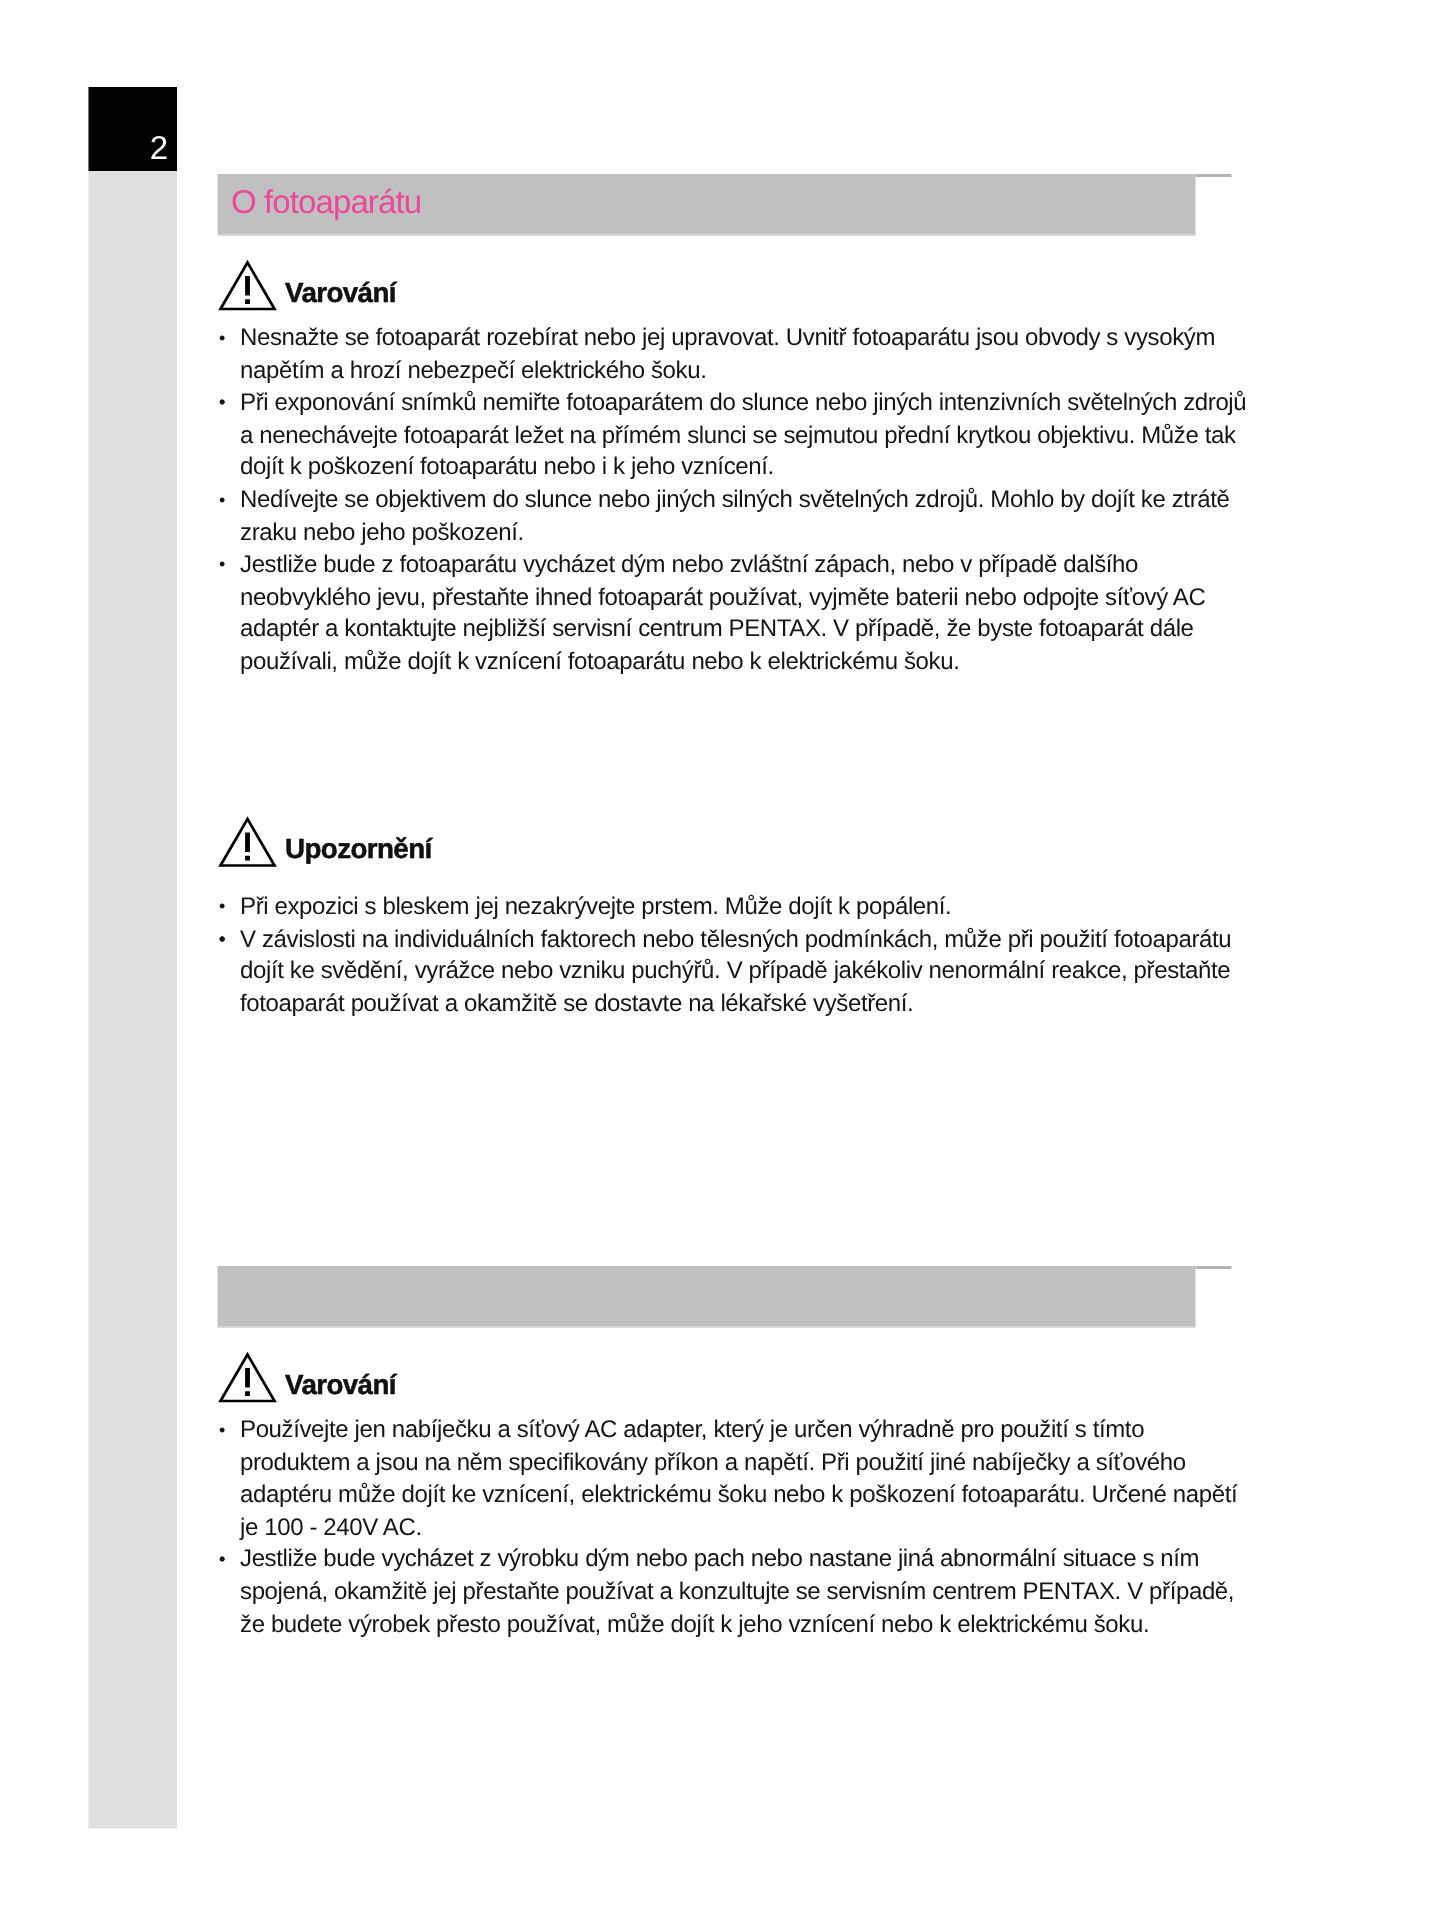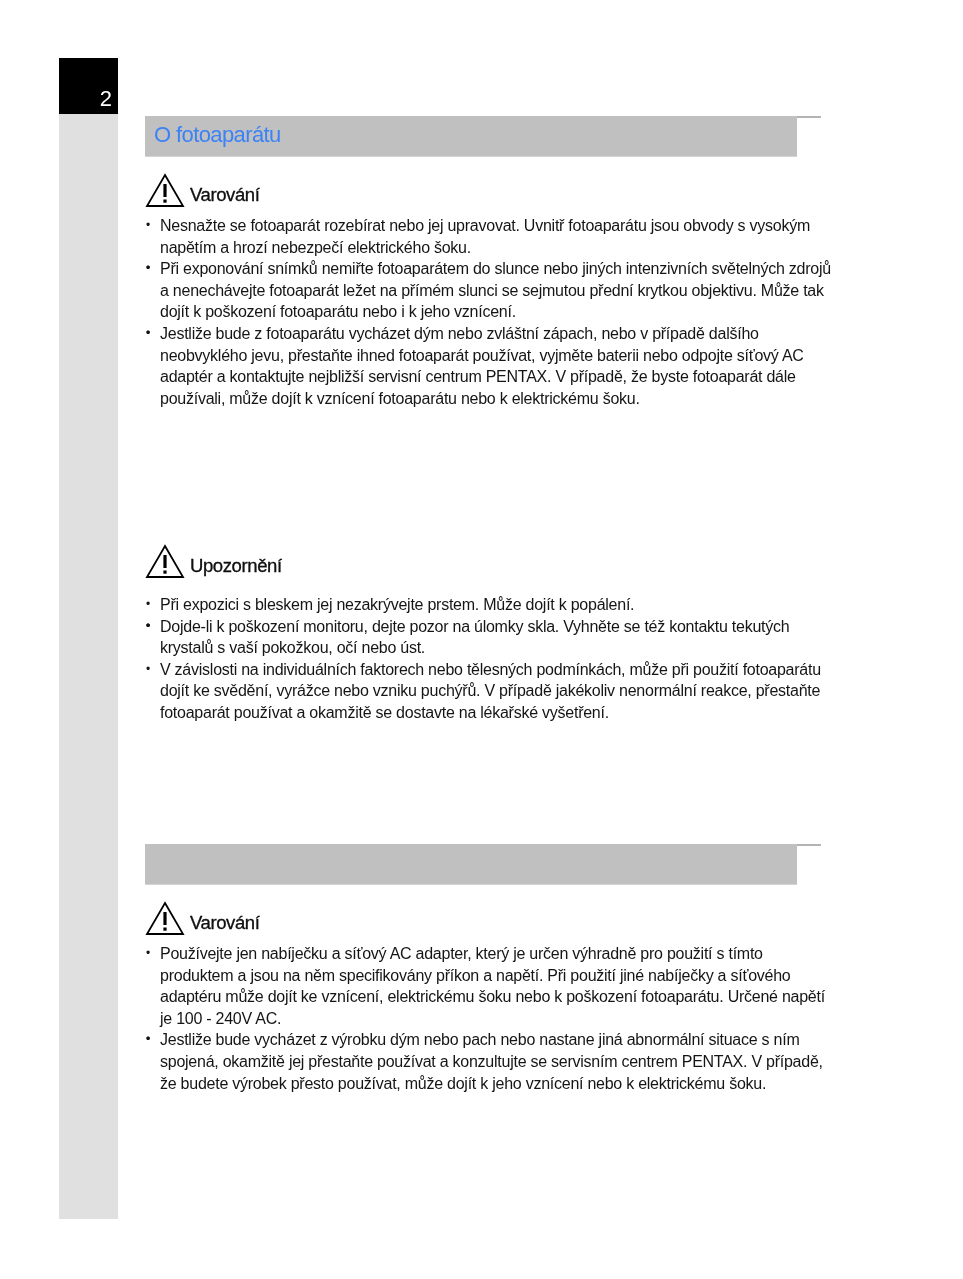--- a/index.html
+++ b/index.html
@@ -5,24 +5,24 @@
   html, body { margin: 0; padding: 0; background: #ffffff; }
   body { width: 963px; height: 1279px; position: relative; overflow: hidden;
          font-family: "Liberation Sans", sans-serif; color: #111; }
   .side-strip { position: absolute; left: 59px; top: 58px; width: 59px; height: 1161px; background: #e0e0e0; }
   .page-tab { position: absolute; left: 59px; top: 58px; width: 59px; height: 56px; background: #000; }
   .page-num { position: absolute; right: 6px; bottom: 2px; color: #fff; font-size: 22px; line-height: 26px; }
   .section-head { position: absolute; left: 145px; width: 676px; height: 40px; }
   .section-head .bar { position: absolute; left: 0; top: 0; width: 652px; height: 40px; background: #c0c0c0;
                        border-bottom: 1px solid #d4d4d4; }
   .section-head .line { position: absolute; left: 652px; top: 0; width: 24px; height: 2px; background: #b4b4b4; }
-  .section-head .title { position: absolute; left: 9px; top: 6px; font-size: 22px; letter-spacing: -0.6px; color: #3b82f6; }
+  .section-head .title { position: absolute; left: 9px; top: 6px; font-size: 22px; letter-spacing: -0.6px; color: #ec4899; }
   .sub-head { position: absolute; left: 145px; height: 36px; display: flex; align-items: flex-end; }
   .sub-head svg { display: block; }
-  .sub-head .label { font-size: 18.5px; font-weight: normal; letter-spacing: -0.4px; margin-left: 5px; margin-bottom: 2px; -webkit-text-stroke: 0.3px #000; }
+  .sub-head .label { font-size: 18.5px; font-weight: bold; letter-spacing: -0.4px; margin-left: 5px; margin-bottom: 2px; -webkit-text-stroke: 0.3px #000; }
   ul.items { position: absolute; left: 145px; width: 690px; margin: 0; padding: 0; list-style: none; }
   ul.items li { position: relative; padding-left: 15px; font-size: 16px; line-height: 21.6px; letter-spacing: -0.25px; color: #151515; }
   ul.items li .bullet { position: absolute; left: 1px; top: 0; font-size: 12px; }
 </style>
 </head>
 <body>
 
 <div class="side-strip"></div>
 <div class="page-tab">
   <span class="page-num">2</span>
@@ -40,38 +40,38 @@
     <rect x="18.4" y="11" width="3.2" height="13" fill="#000"></rect>
     <rect x="18.4" y="26.5" width="3.2" height="3.2" fill="#000"></rect>
   </svg>
   <span class="label">Varování</span>
 </div>
 
 <ul class="items" style="top:215px;">
   <li><span class="bullet">•</span><span>Nesnažte se fotoaparát rozebírat nebo jej upravovat. Uvnitř fotoaparátu jsou obvody s vysokým napětím a hrozí nebezpečí elektrického šoku.</span></li>
   <li><span class="bullet">•</span></li>
   <li><span class="bullet">•</span><span>Při exponování snímků nemiřte fotoaparátem do slunce nebo jiných intenzivních světelných zdrojů a nenechávejte fotoaparát ležet na přímém slunci se sejmutou přední krytkou objektivu. Může tak dojít k poškození fotoaparátu nebo i k jeho vznícení.</span></li>
-  <li><span class="bullet">•</span></li>
+  <li><span class="bullet">•</span><span>Nedívejte se objektivem do slunce nebo jiných silných světelných zdrojů. Mohlo by dojít ke ztrátě zraku nebo jeho poškození.</span></li>
   <li><span class="bullet">•</span><span>Jestliže bude z fotoaparátu vycházet dým nebo zvláštní zápach, nebo v případě dalšího neobvyklého jevu, přestaňte ihned fotoaparát používat, vyjměte baterii nebo odpojte síťový AC adaptér a kontaktujte nejbližší servisní centrum PENTAX. V případě, že byste fotoaparát dále používali, může dojít k vznícení fotoaparátu nebo k elektrickému šoku.</span></li>
 </ul>
 
 <div class="sub-head" style="top:543px;">
   <svg width="40" height="35" viewBox="0 0 40 35">
     <polygon points="20,2 38,33 2,33" fill="none" stroke="#000" stroke-width="1.8" stroke-linejoin="miter"></polygon>
     <rect x="18.4" y="11" width="3.2" height="13" fill="#000"></rect>
     <rect x="18.4" y="26.5" width="3.2" height="3.2" fill="#000"></rect>
   </svg>
   <span class="label">Upozornění</span>
 </div>
 
 <ul class="items" style="top:594px;">
   <li><span class="bullet">•</span><span>Při expozici s bleskem jej nezakrývejte prstem. Může dojít k popálení.</span></li>
   <li><span class="bullet">•</span></li>
   <li><span class="bullet">•</span></li>
-  <li><span class="bullet">•</span><span>Dojde-li k poškození monitoru, dejte pozor na úlomky skla. Vyhněte se též kontaktu tekutých krystalů s vaší pokožkou, očí nebo úst.</span></li>
+  <li><span class="bullet">•</span></li>
   <li><span class="bullet">•</span><span>V závislosti na individuálních faktorech nebo tělesných podmínkách, může při použití fotoaparátu dojít ke svědění, vyrážce nebo vzniku puchýřů. V případě jakékoliv nenormální reakce, přestaňte fotoaparát používat a okamžitě se dostavte na lékařské vyšetření.</span></li>
 </ul>
 
 <div class="section-head" style="top:844px;">
   <div class="bar"></div>
   <div class="line"></div>
 </div>
 
 <div class="sub-head" style="top:900px;">
   <svg width="40" height="35" viewBox="0 0 40 35">

